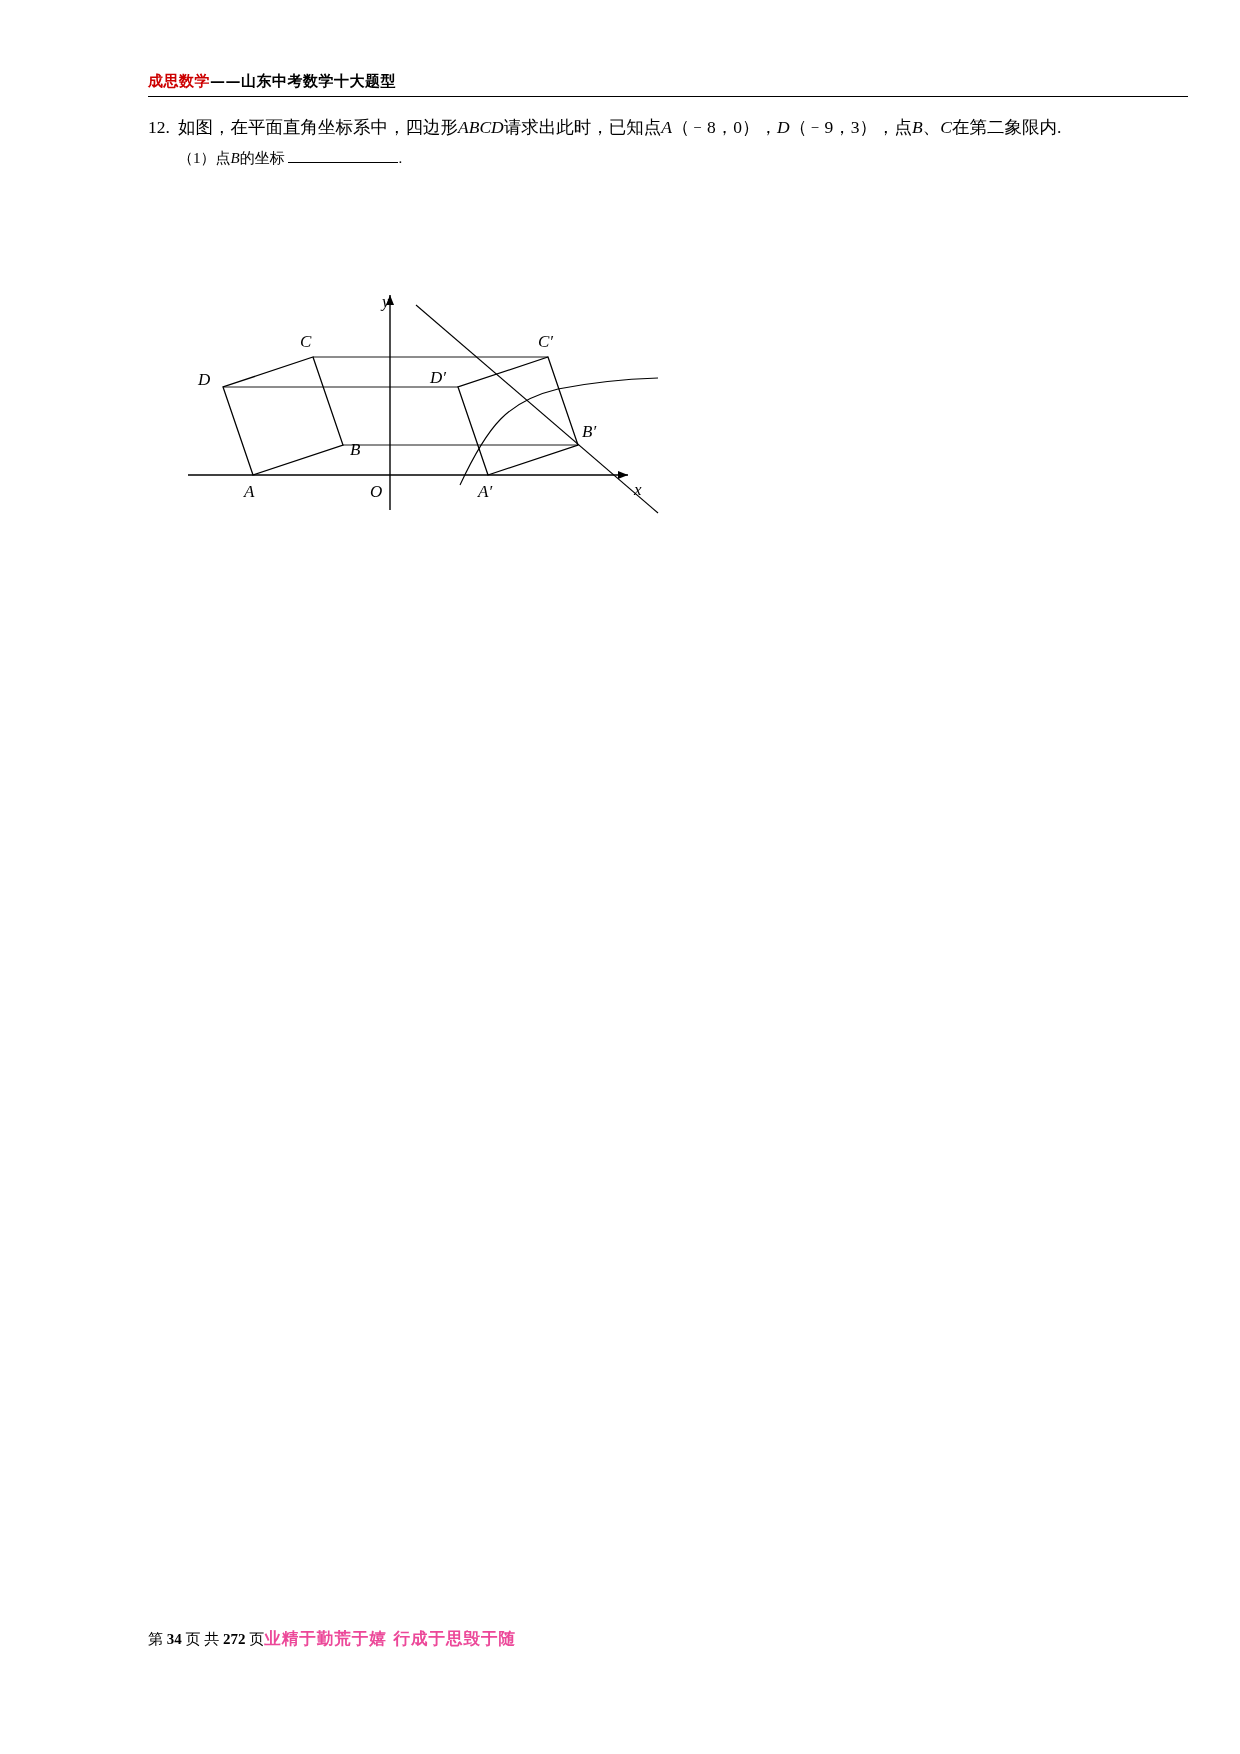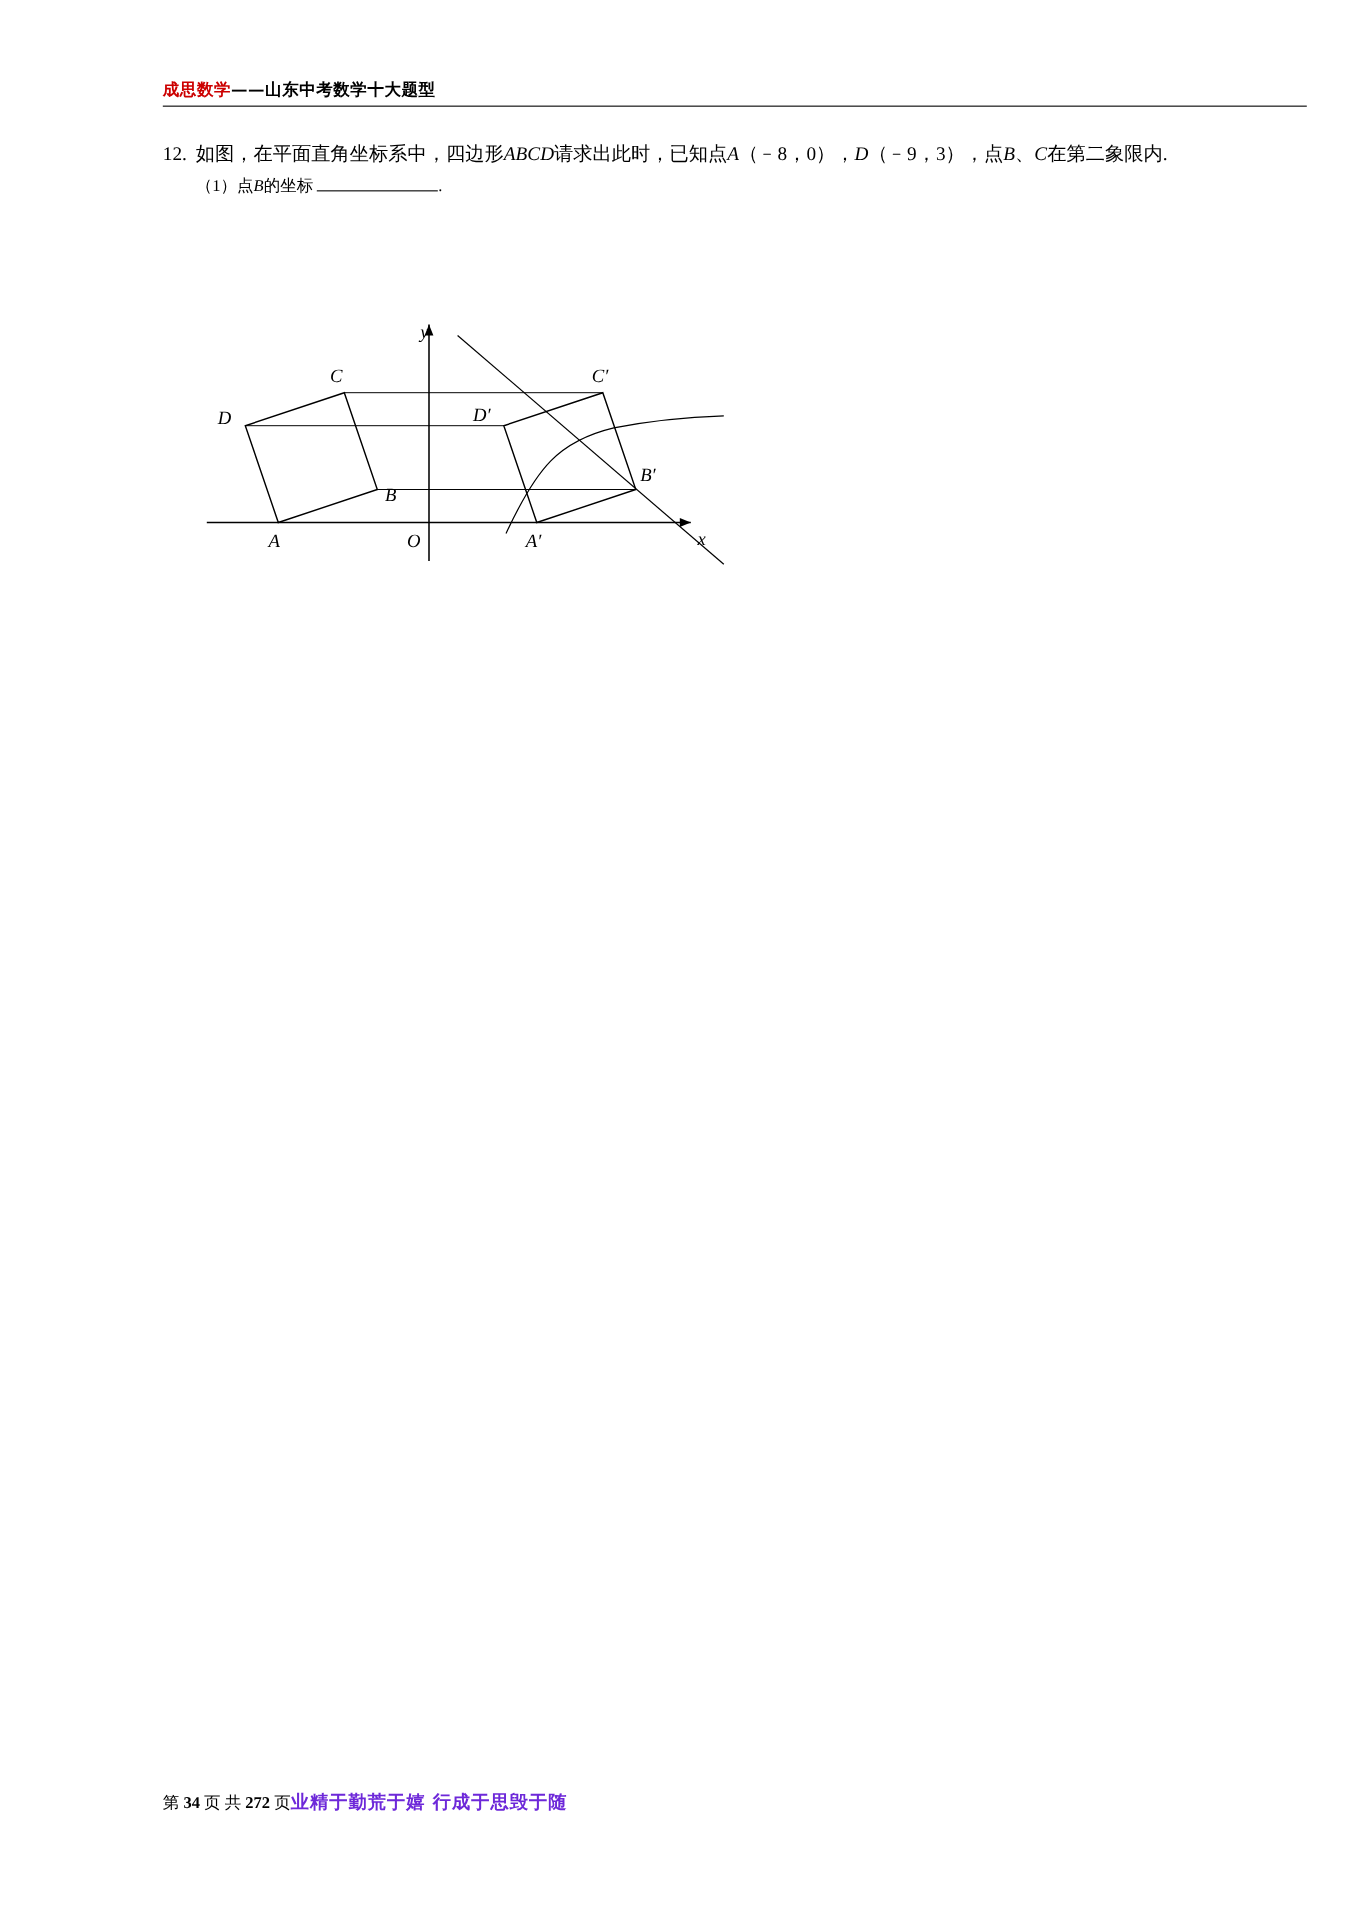--- a/index.html
+++ b/index.html
@@ -44,21 +44,21 @@
     position: absolute;
     left: 100px;
     top: 96px;
     width: 1040px;
     height: 1px;
     background: #000;
   }
   .content {
     position: absolute;
     left: 100px;
-    top: 124px;
+    top: 112px;
     width: 1044px;
   }
   .q-row {
     display: flex;
     align-items: flex-start;
     font-size: 17.5px;
     line-height: 31px;
   }
   .q-num {
     width: 30px;
@@ -101,21 +101,21 @@
     display: flex;
     justify-content: flex-start;
     align-items: baseline;
     font-size: 15px;
   }
   .footer-left {
     font-family: "Liberation Serif", serif;
   }
   .footer-left b { font-weight: bold; }
   .footer-right {
-    color: #6d28d9;
+    color: #ec4899;
     font-weight: bold;
     font-size: 16.5px;
     font-family: "DejaVu Serif", serif;
     letter-spacing: 1px;
   }
 </style>
 </head>
 <body>
 
 <div class="page">

